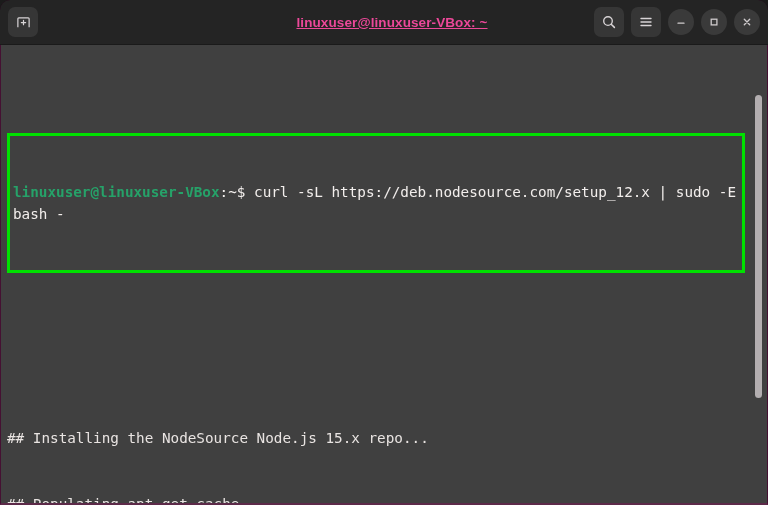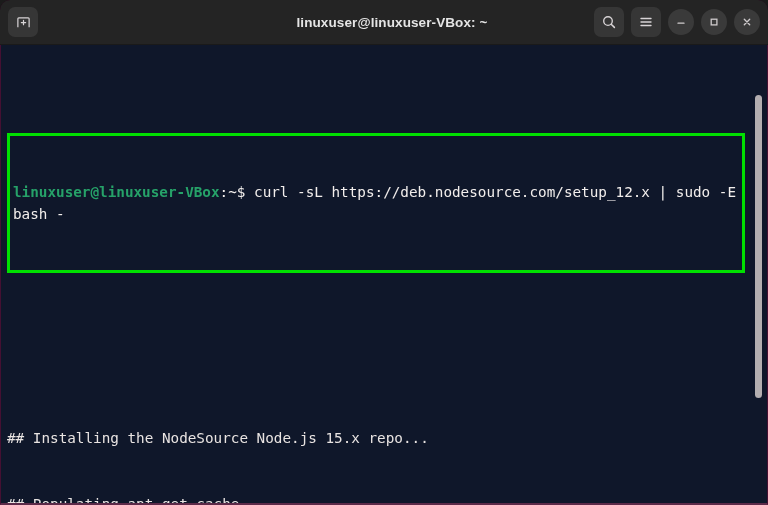--- a/index.html
+++ b/index.html
@@ -56,33 +56,34 @@
     background: #3a3a3a;
     width: 26px;
     height: 26px;
   }
   .tb-btn svg { display: block; }
 
   .title-text {
     position: absolute;
     left: 16px; right: 0;
     text-align: center;
-    color: #e5e5e5;
+    color: #ec4899;
     font-family: "Liberation Sans", sans-serif;
     font-size: 13.5px;
     font-weight: bold;
     letter-spacing: 0.1px;
     pointer-events: none;
+    text-decoration: underline;
   }
 
   
   .term {
     position: relative;
     height: 460px;
-    background: #0f172a;
+    background: #404040;
     padding: 0;
     box-sizing: border-box;
     overflow: hidden;
     border-left: 1px solid #451032;
     border-right: 1px solid #451032;
     border-bottom: 2px solid #5d2a49;
   }
 
   .screen {
     position: absolute;

